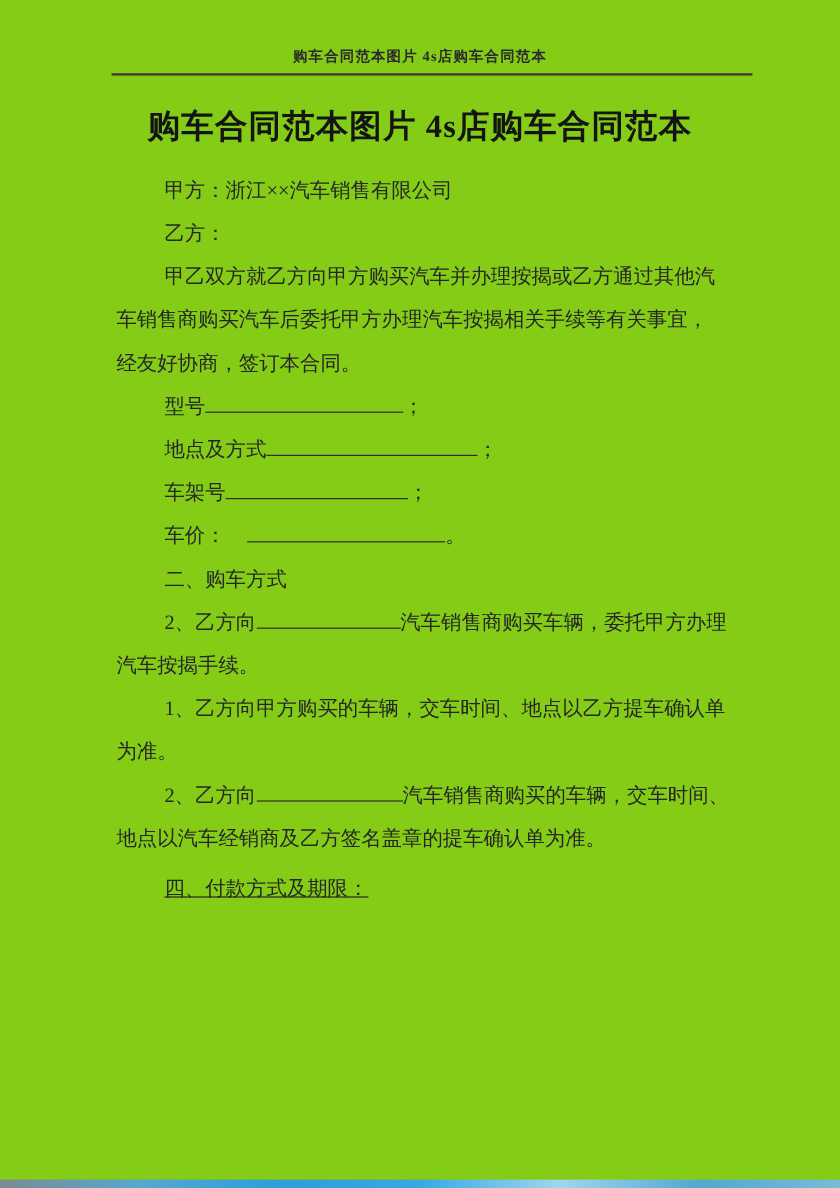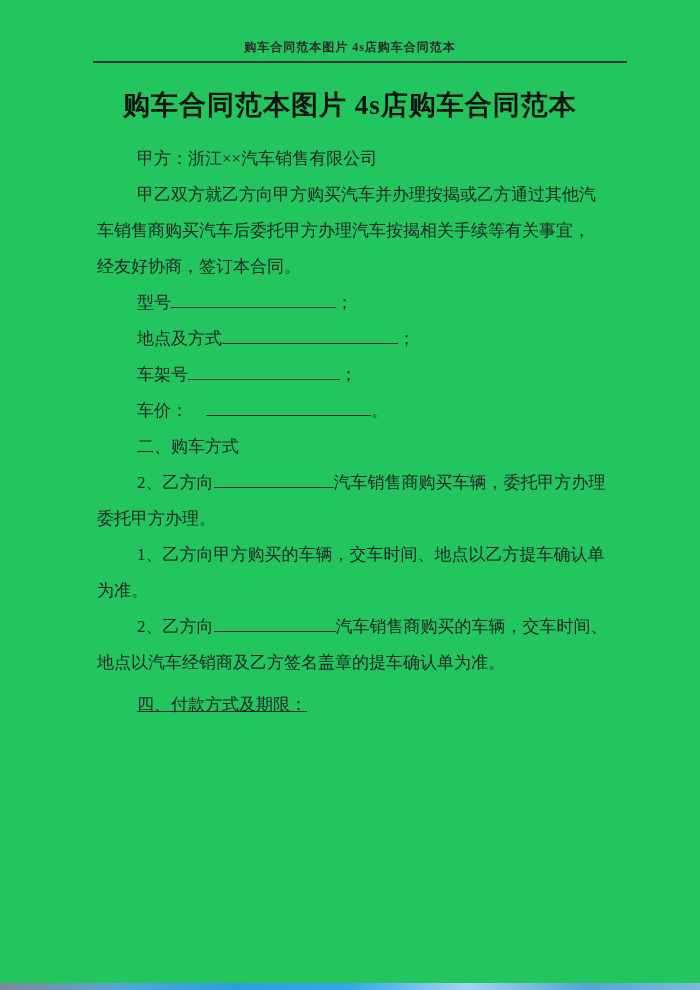--- a/index.html
+++ b/index.html
@@ -11,21 +11,21 @@
     height: 990px;
     background: #ffffff;
     position: relative;
     overflow: hidden;
     font-family: "Liberation Serif", "DejaVu Serif", serif;
     color: #262626;
   }
   .page {
     position: absolute;
     inset: 0;
-    background: #22c55e;
+    background: #84cc16;
   }
   .page-header {
     margin-top: 40px;
     text-align: center;
     font-size: 12px;
     font-weight: bold;
     letter-spacing: 1px;
     color: #2b2b2b;
     line-height: 14px;
   }
@@ -86,30 +86,31 @@
 <div class="page">
 
   <div class="page-header">购车合同范本图片 4s店购车合同范本</div>
 
   <div class="header-rule"></div>
 
   <h1 class="doc-title">购车合同范本图片 4s店购车合同范本</h1>
 
   <div class="doc-body" id="doc-body">
       <div class="line indent"><span>甲方：浙江××汽车销售有限公司</span></div>
+      <div class="line indent"><span>乙方：</span></div>
       <div class="line indent"><span>甲乙双方就乙方向甲方购买汽车并办理按揭或乙方通过其他汽</span></div>
       <div class="line"><span>车销售商购买汽车后委托甲方办理汽车按揭相关手续等有关事宜，</span></div>
       <div class="line"><span>经友好协商，签订本合同。</span></div>
       <div class="line indent"><span>型号</span><span class="blank" style="width: 165px; border-bottom-color: rgb(46, 46, 46);"></span><span>；</span></div>
       <div class="line indent"><span>地点及方式</span><span class="blank" style="width: 176px; border-bottom-color: rgb(46, 46, 46);"></span><span>；</span></div>
       <div class="line indent"><span>车架号</span><span class="blank" style="width: 152px; border-bottom-color: rgb(46, 46, 46);"></span><span>；</span></div>
       <div class="line indent"><span>车价：</span><span class="gapseg" style="width: 18px;"></span><span class="blank" style="width: 165px; border-bottom-color: rgb(46, 46, 46);"></span><span>。</span></div>
       <div class="line indent"><span>二、购车方式</span></div>
       <div class="line indent"><span>2、乙方向</span><span class="blank" style="width: 120px; border-bottom-color: rgb(46, 46, 46);"></span><span>汽车销售商购买车辆，委托甲方办理</span></div>
-      <div class="line"><span>委托甲方办理。</span></div>
+      <div class="line"><span>汽车按揭手续。</span></div>
       <div class="line indent"><span>1、乙方向甲方购买的车辆，交车时间、地点以乙方提车确认单</span></div>
       <div class="line"><span>为准。</span></div>
       <div class="line indent"><span>2、乙方向</span><span class="blank" style="width: 122px; border-bottom-color: rgb(46, 46, 46);"></span><span>汽车销售商购买的车辆，交车时间、</span></div>
       <div class="line"><span>地点以汽车经销商及乙方签名盖章的提车确认单为准。</span></div>
       <div class="line indent extra-space"><span>四、付款方式及期限：</span></div>
     </div>
 
   <div class="bottom-bar" id="bottom-bar" style="background: linear-gradient(to right, rgb(123, 139, 148), rgb(85, 168, 207), rgb(45, 158, 217), rgb(55, 169, 226), rgb(159, 214, 239), rgb(82, 168, 207), rgb(119, 188, 216));"></div>
 
 </div>

